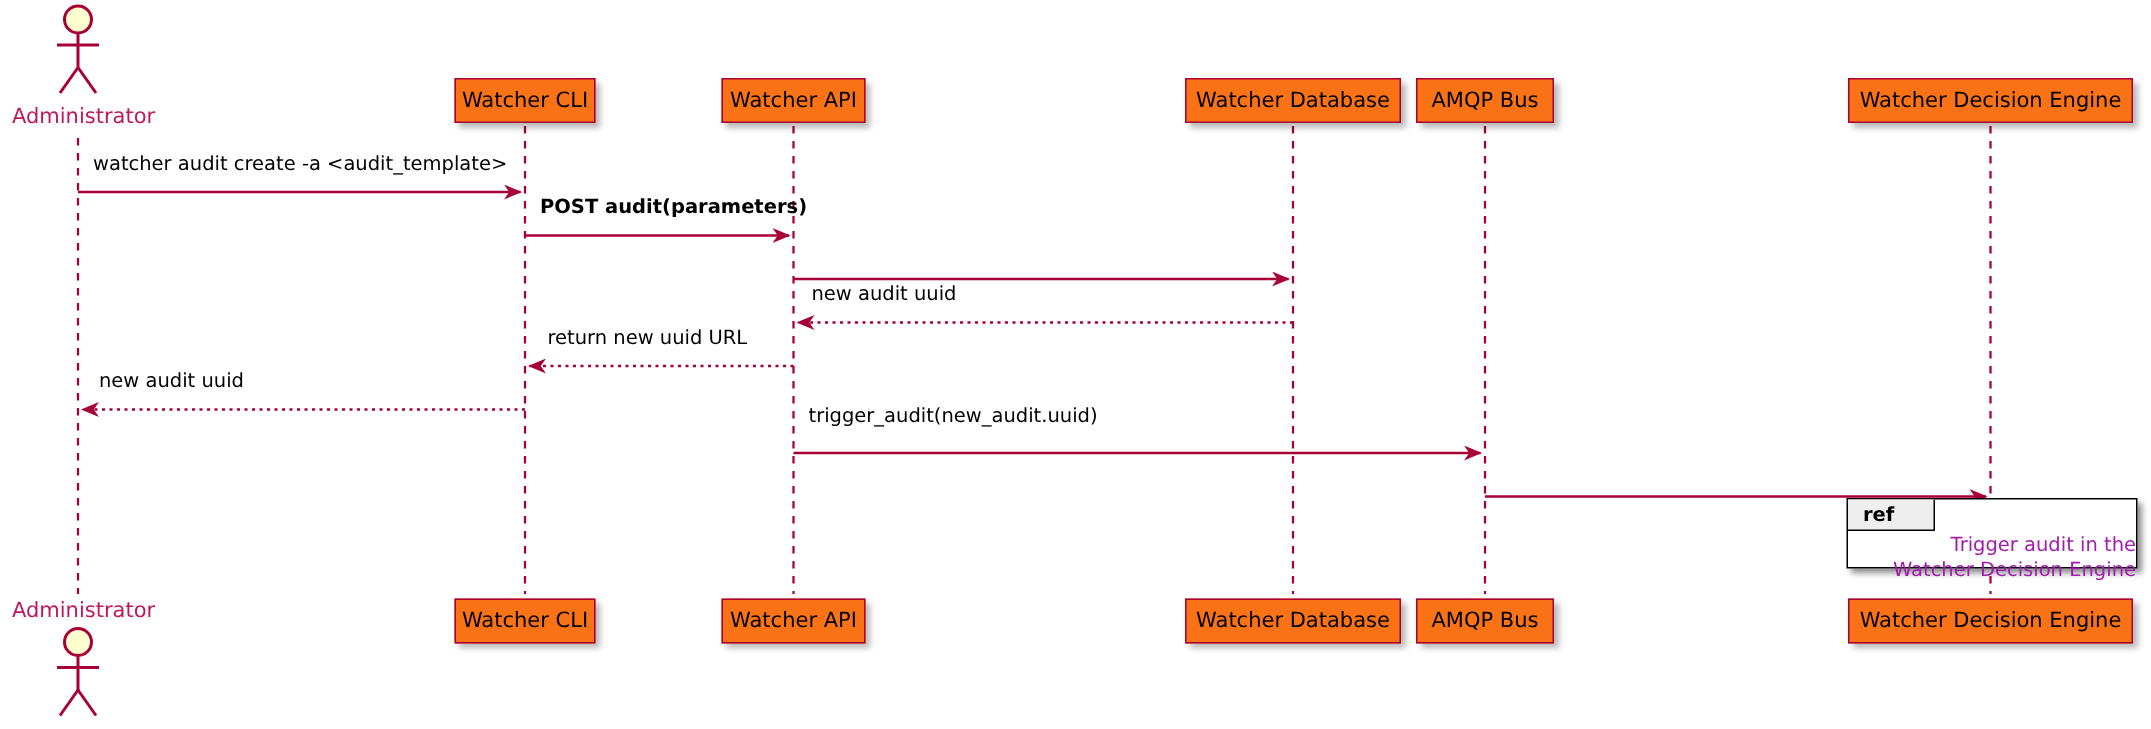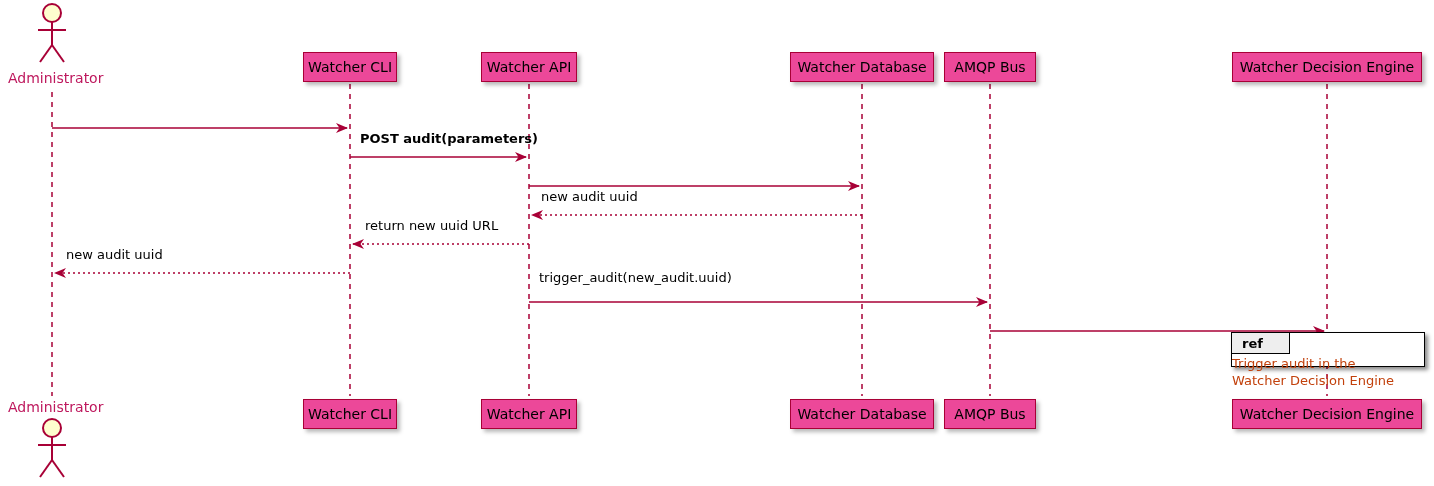--- a/index.html
+++ b/index.html
@@ -21,21 +21,21 @@
     position: absolute;
     left: 0;
     top: 0;
     width: 1434px;
     height: 486px;
   }
   
   .pbox {
     position: absolute;
     box-sizing: border-box;
-    background: #ec4899;
+    background: #f97316;
     border: 1.5px solid #A80036;
     box-shadow: 3px 3px 4px rgba(0,0,0,0.28);
     font-size: 14px;
     color: #000000;
     line-height: 1;
     display: flex;
     align-items: center;
     justify-content: center;
     white-space: nowrap;
   }
@@ -78,23 +78,23 @@
     top: 3px;
     font-size: 13px;
     font-weight: bold;
     color: #000000;
   }
   .ref-body {
     position: absolute;
     left: 0;
     top: 22px;
     width: 100%;
-    text-align: left;
+    text-align: right;
     font-size: 13px;
-    color: #c2410c;
+    color: #a21caf;
     line-height: 17px;
   }
 </style>
 </head>
 <body>
 
 <div id="diagram">
 
   <svg class="layer" xmlns="http://www.w3.org/2000/svg">
     <defs>
@@ -175,27 +175,28 @@
   <div class="pbox" style="left:790px; top:399px; width:144px; height:30px;">
     <span>Watcher Database</span>
   </div>
   <div class="pbox" style="left:944px; top:399px; width:92px; height:30px;">
     <span>AMQP Bus</span>
   </div>
   <div class="pbox" style="left:1232px; top:399px; width:190px; height:30px;">
     <span>Watcher Decision Engine</span>
   </div>
 
+  <div class="msg-label" style="left:62px; top:103px;">watcher audit create -a &lt;audit_template&gt;</div>
   <div class="msg-label" style="left:360px; top:132px;font-weight:bold;">POST audit(parameters)</div>
   <div class="msg-label" style="left:541px; top:190px;">new audit uuid</div>
   <div class="msg-label" style="left:365px; top:219px;">return new uuid URL</div>
   <div class="msg-label" style="left:66px; top:248px;">new audit uuid</div>
   <div class="msg-label" style="left:539px; top:271px;">trigger_audit(new_audit.uuid)</div>
 
-  <div class="reffrag" style="left:1231px; top:332px; width:194px; height:35px;">
+  <div class="reffrag" style="left:1231px; top:332px; width:194px; height:47px;">
     <div class="ref-tab"></div>
     <div class="ref-tab-text">ref</div>
     <div class="ref-body">
       <div>Trigger audit in the</div>
       <div>Watcher Decision Engine</div>
     </div>
   </div>
 
 </div>
 

